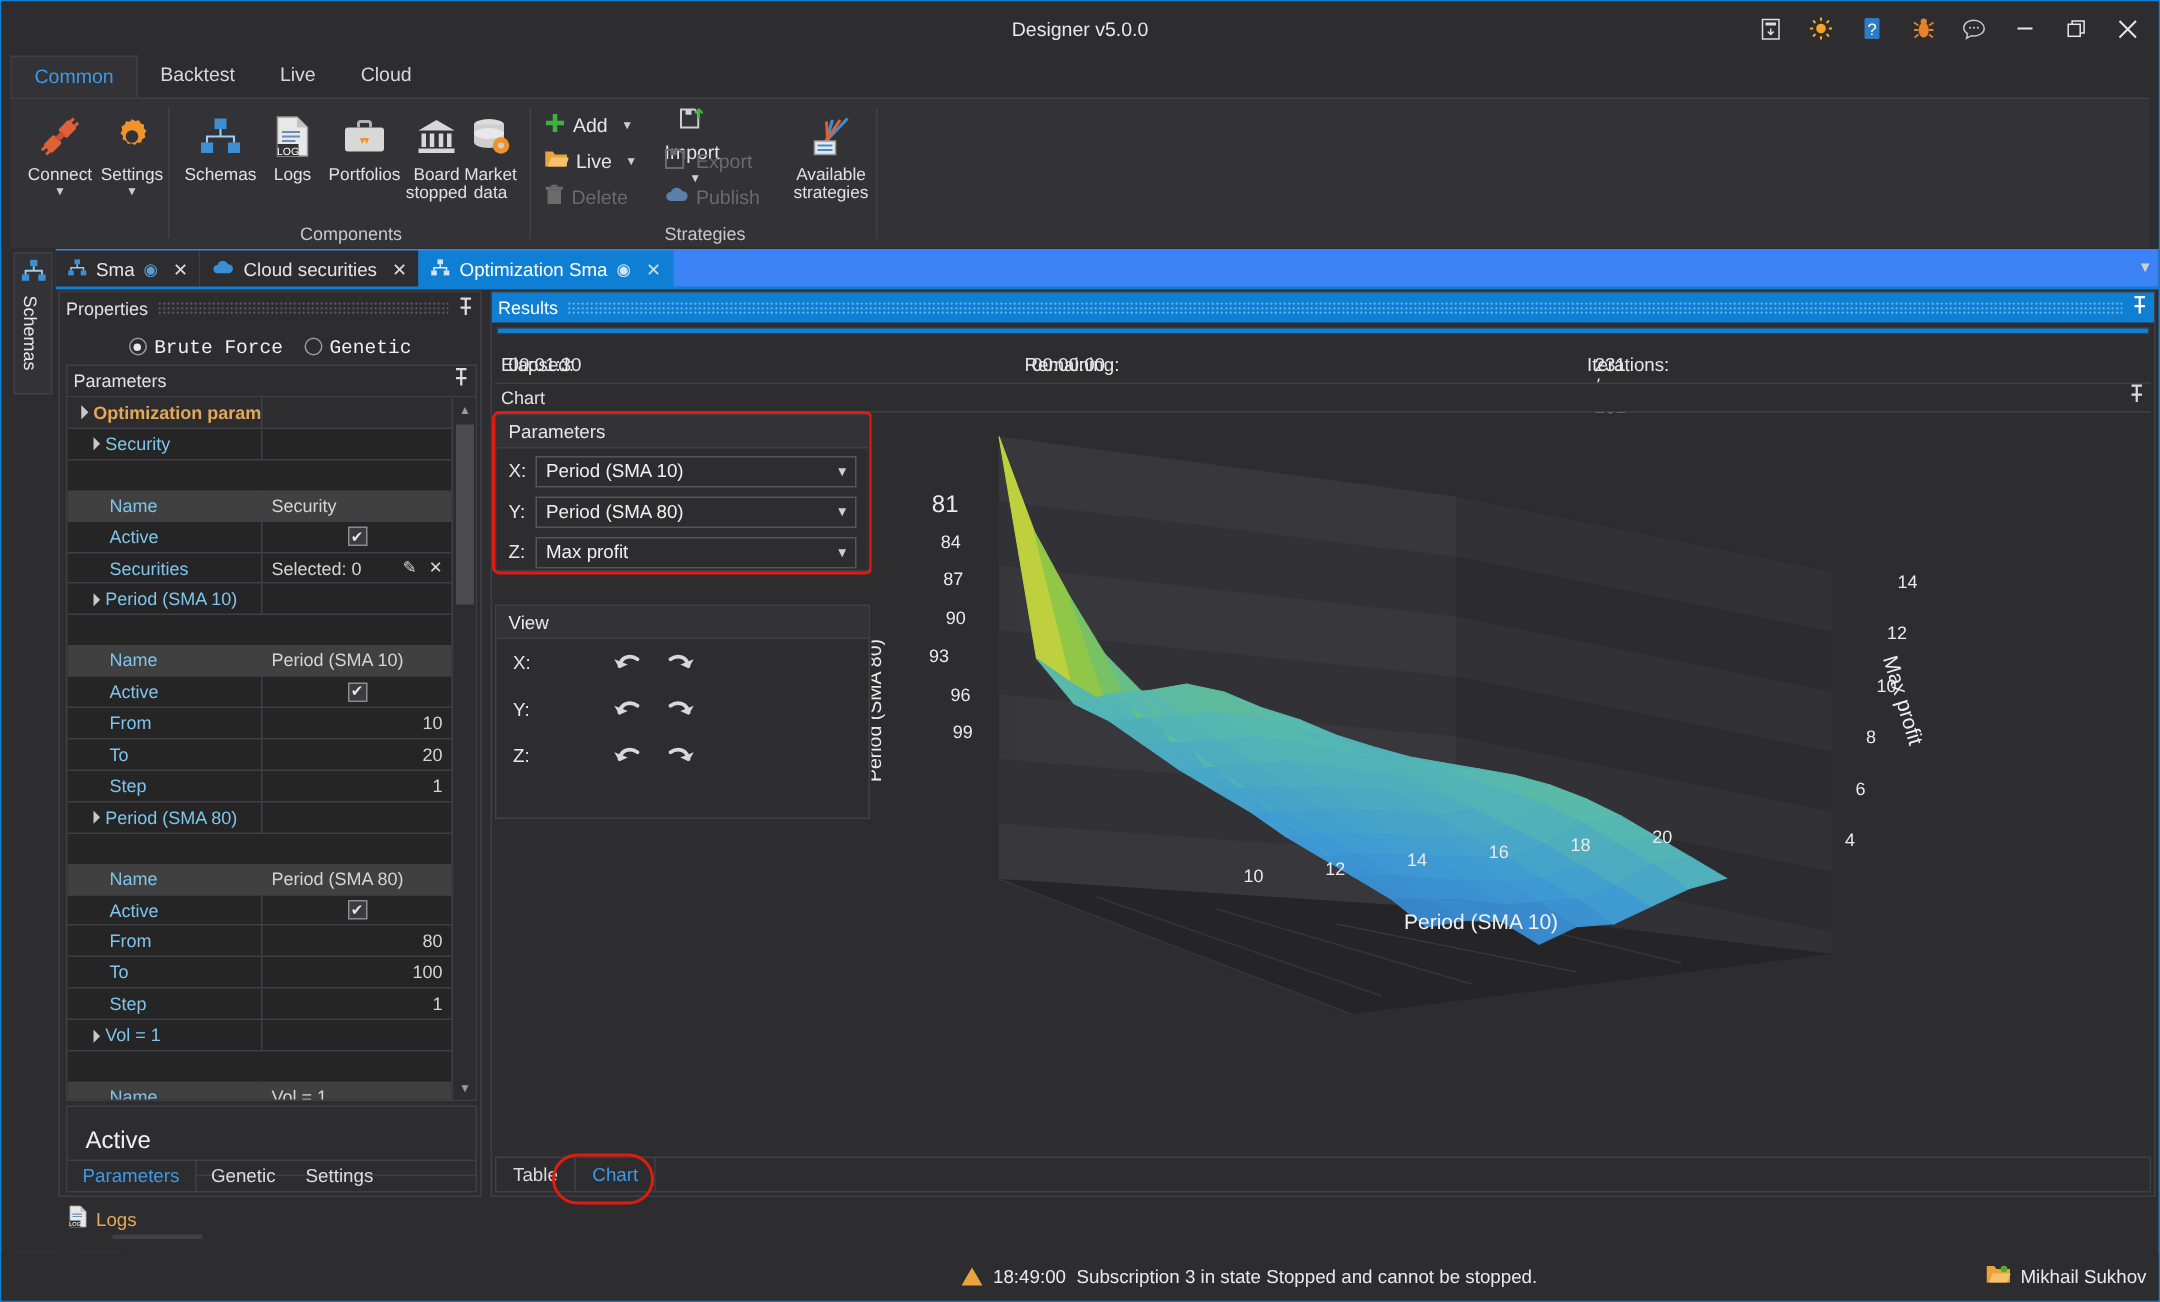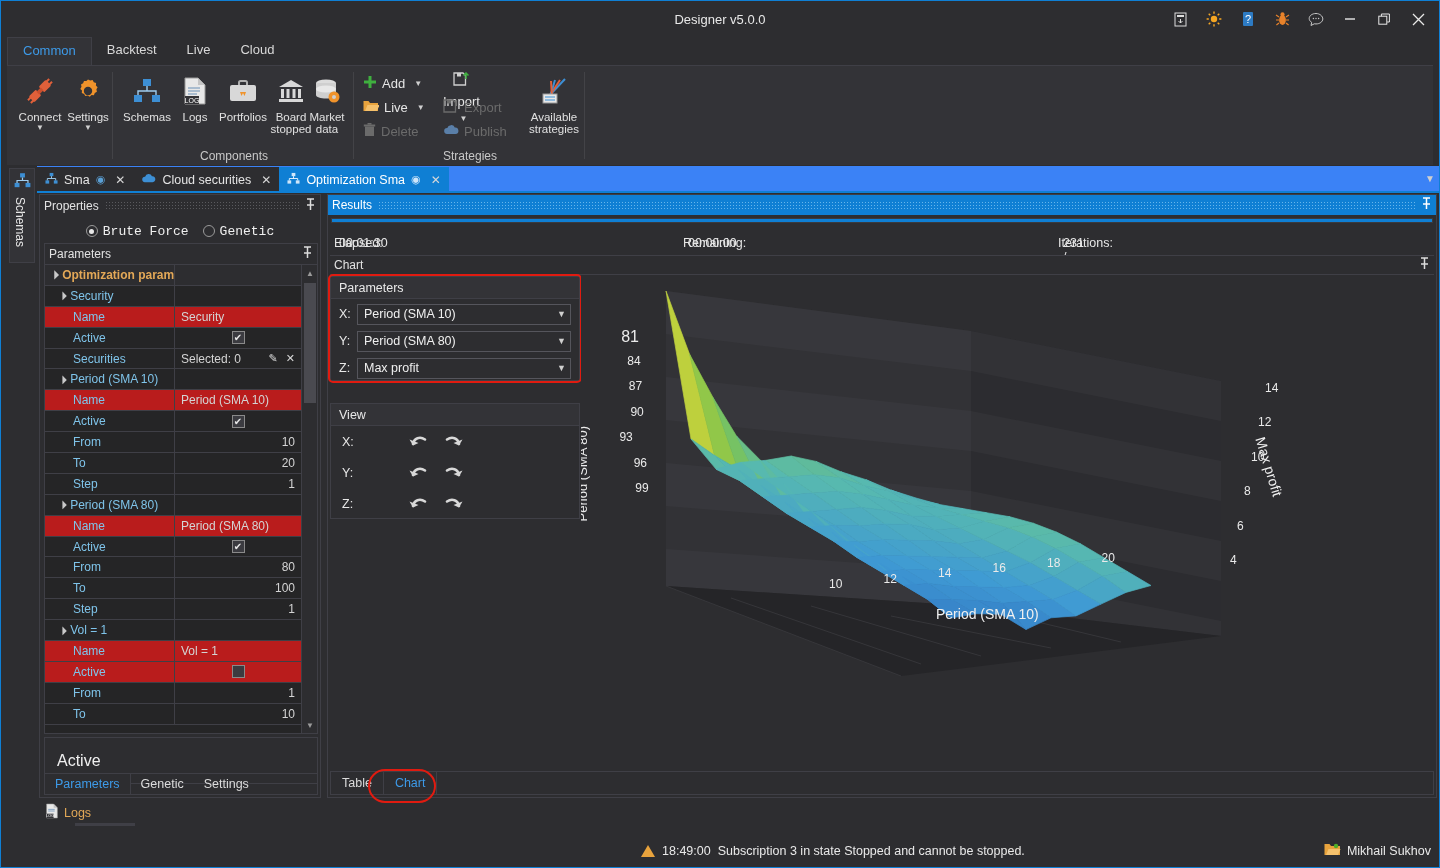--- a/index.html
+++ b/index.html
@@ -97,21 +97,21 @@
   .grow { display:flex; height:20.9px; border-bottom:1px solid #3f3f46;
           font-size:12px; align-items:center; }
   .grow .c1 { width:130px; padding-left:6px; color:#7fc4ea; white-space:nowrap;
               overflow:hidden; border-right:1px solid #3f3f46; height:100%;
               display:flex; align-items:center; }
   .grow .c2 { flex:1; padding:0 6px; color:#d4d4d4; display:flex; align-items:center;
               height:100%; }
   .grow.cat { background:#2d2d30; }
   .grow.cat .c1 { color:#e3a857; font-weight:bold; }
   .grow.sub .c1 { color:#7fc4ea; }
-  .grow.alt { background:#b91c1c; }
+  .grow.alt { background:#404040;margin-top:20px; }
   .grow .c2.num { justify-content:flex-end; }
   .arrow { display:inline-block; font-size:8px; margin-right:5px; color:#c9c9c9; }
   .indent1 { padding-left:14px !important; }
   .indent2 { padding-left:28px !important; }
   .chk { width:13px; height:13px; border:1px solid #8a8a8a; background:#3b3b40;
          display:inline-flex; align-items:center; justify-content:center;
          font-size:10px; color:#e8e8e8; margin:0 auto; }
   .c2.center { justify-content:center; }
   .sec-edit { margin-left:auto; display:flex; gap:8px; color:#d8d8d8; font-size:11px; }
 
@@ -156,21 +156,21 @@
   .param-sect { position:absolute; left:0; top:0; width:250px; height:105px; }
   .prow { display:flex; align-items:center; height:24px; margin:3px 8px 0 8px; }
   .prow .plbl { width:18px; font-size:12.5px; color:#e8e8e8; }
   .combo { flex:1; height:21px; background:#2d2d30; border:1px solid #55555c;
            display:flex; align-items:center; padding:0 4px 0 6px; font-size:12.5px;
            color:#efefef; cursor:default; }
   .combo .cv { flex:1; }
   .combo .arr { font-size:9px; color:#cfcfcf; padding-left:6px; }
   .redbox { position:absolute; border:2.5px solid #e01b10; border-radius:5px; }
 
-  .view-sect { position:absolute; left:0; top:127px; width:250px; height:116px; }
+  .view-sect { position:absolute; left:0; top:127px; width:250px; height:143px; }
   .vrow { display:flex; align-items:center; height:31px; padding-left:11px; }
   .vrow .vlbl { width:60px; font-size:12.5px; color:#e8e8e8; }
   .vbtn { width:34px; height:24px; display:flex; align-items:center;
           justify-content:center; cursor:default; }
   .vbtn svg { display:block; }
 
   .chart-area { position:absolute; left:253px; top:81px; width:853px; height:485px;
                 background:#2d2d30; overflow:hidden; }
   .chart-tabs { position:absolute; left:2px; bottom:2px; width:1104px; height:24px;
                 display:flex; align-items:center; border:1px solid #3f3f46; }

